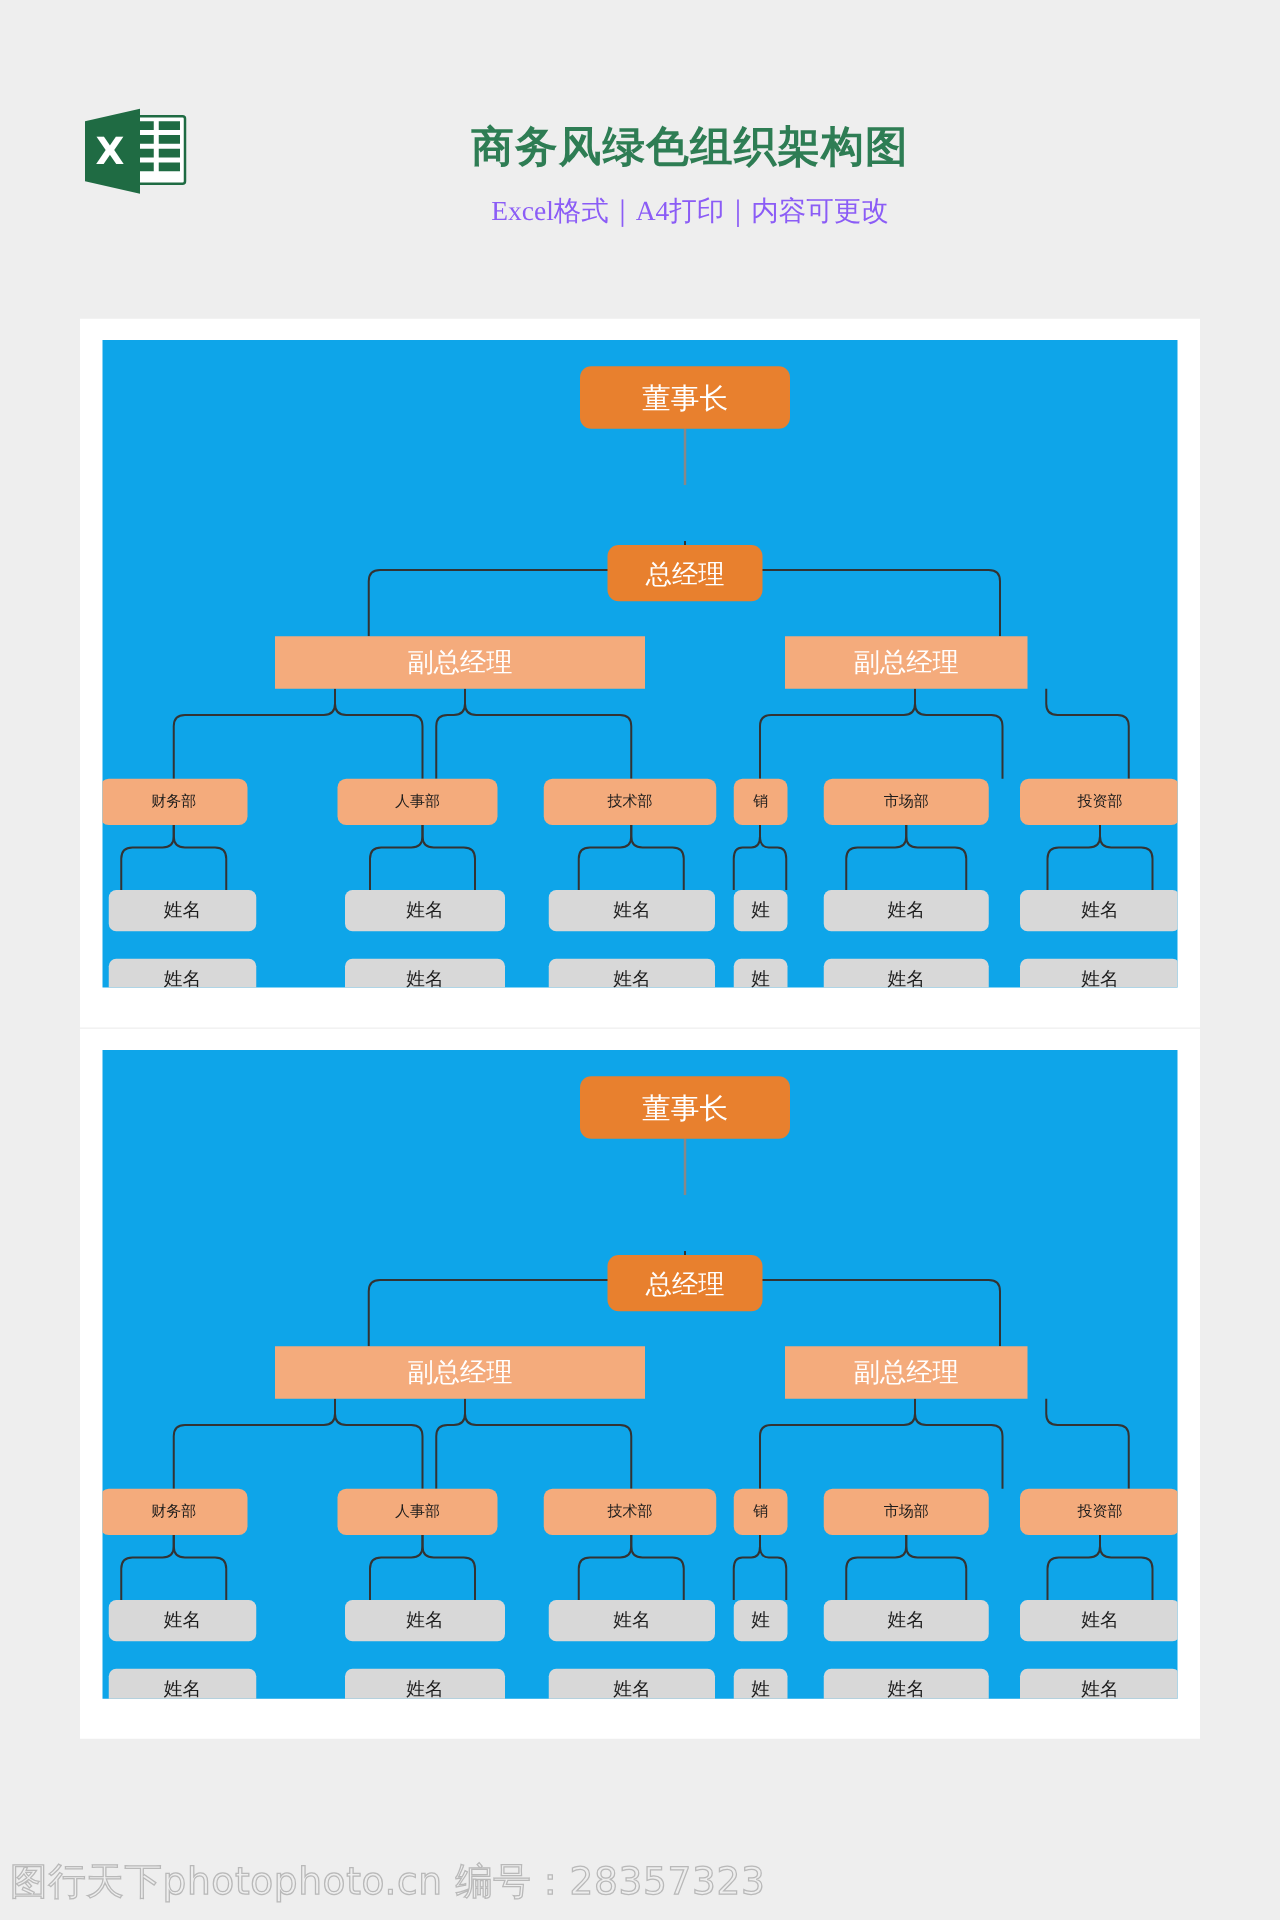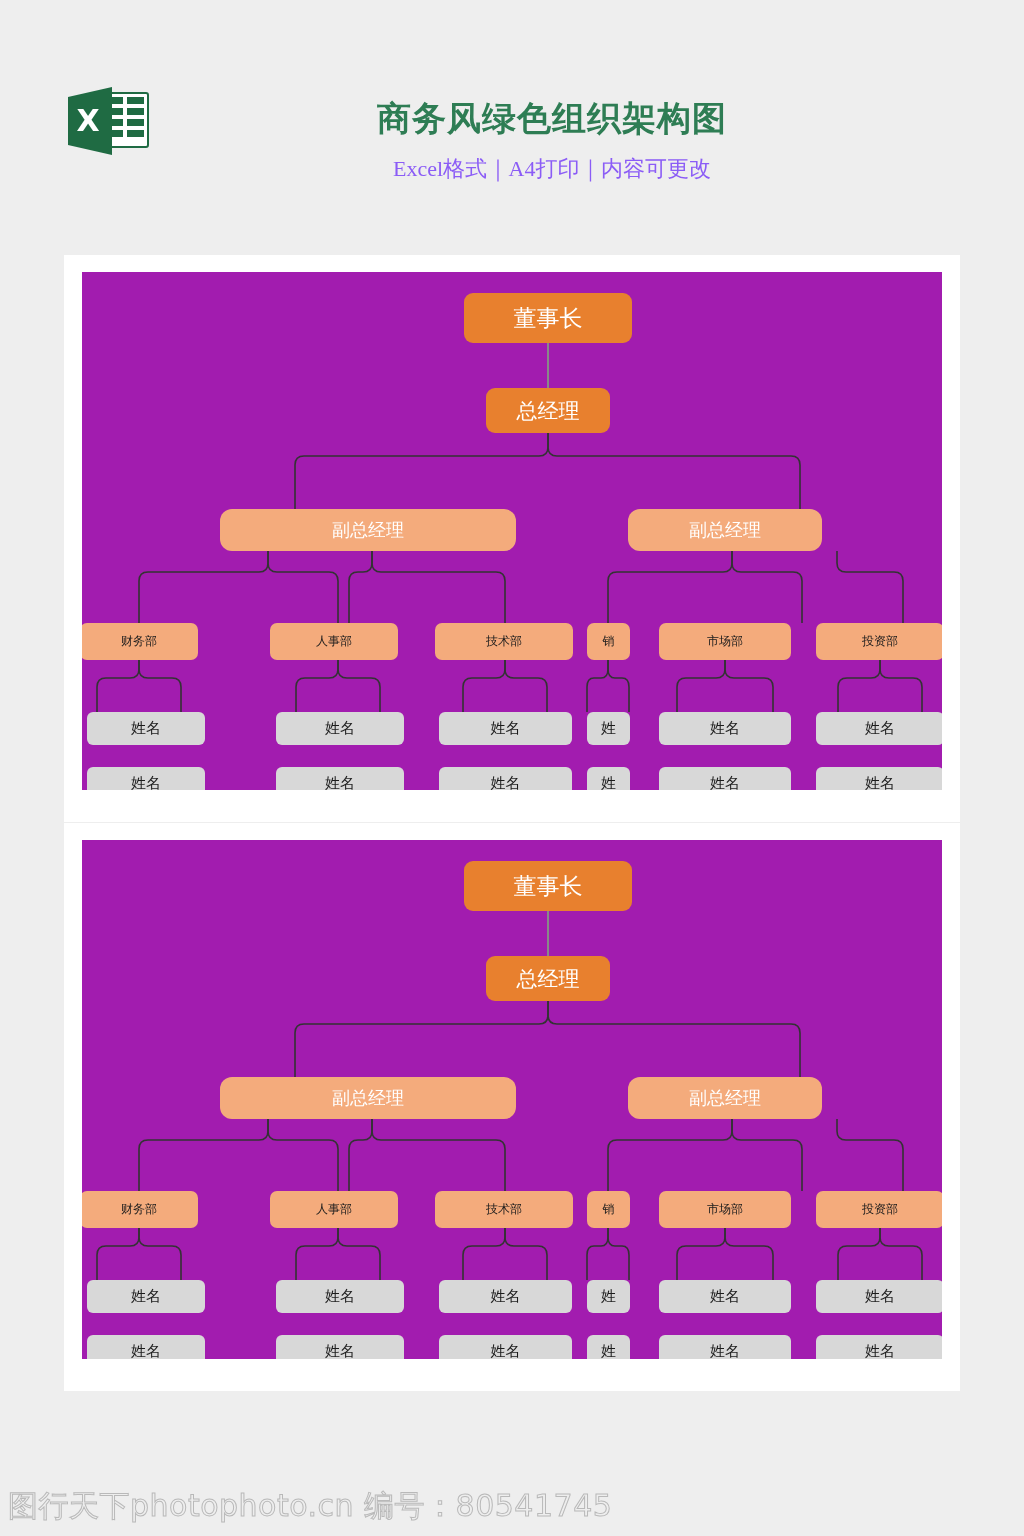--- a/index.html
+++ b/index.html
@@ -63,21 +63,21 @@
     width: 896px;
     background: #ffffff;
     box-sizing: border-box;
     overflow: hidden;
   }
   .card-inner {
     position: absolute;
     left: 18px;
     top: 17px;
     width: 860px;
-    background: #a21caf;
+    background: #0ea5e9;
     overflow: hidden;
   }
   #card-1 { top: 255px; height: 567px; }
   #card-1 .card-inner { height: 518px; }
   #card-2 { top: 823px; height: 568px; }
   #card-2 .card-inner { height: 519px; }
 
   .chart-stage {
     position: absolute;
     left: 0; top: 0;
@@ -111,27 +111,28 @@
     font-size: 23px;
     height: 50px;
     border-radius: 9px;
   }
   .node.level-1 {
     background: #e8802e;
     color: #ffffff;
     font-size: 21px;
     height: 45px;
     border-radius: 9px;
+    margin-top: 48px;
   }
   .node.level-2 {
     background: #f4ab7c;
     color: #ffffff;
-    font-size: 18px;
+    font-size: 21px;
     height: 42px;
-    border-radius: 12px;
+    border-radius: 0;
   }
   .node.level-3 {
     background: #f4ab7c;
     color: #1c1c1c;
     font-size: 12px;
     height: 37px;
     border-radius: 7px;
   }
   .node.level-4 {
     background: #d8d8d8;
@@ -314,13 +315,13 @@
       <div class="node level-4" style="left:194px; top:495px; width:128px;">姓名</div>
       <div class="node level-4" style="left:357px; top:495px; width:133px;">姓名</div>
       <div class="node level-4" style="left:505px; top:495px; width:43px;">姓</div>
       <div class="node level-4" style="left:577px; top:495px; width:132px;">姓名</div>
       <div class="node level-4" style="left:734px; top:495px; width:128px;">姓名</div>
 
     </div>
   </div>
 </div>
 
-<div class="watermark">图行天下photophoto.cn 编号：80541745</div>
+<div class="watermark">图行天下photophoto.cn 编号：28357323</div>
 
 </body></html>

